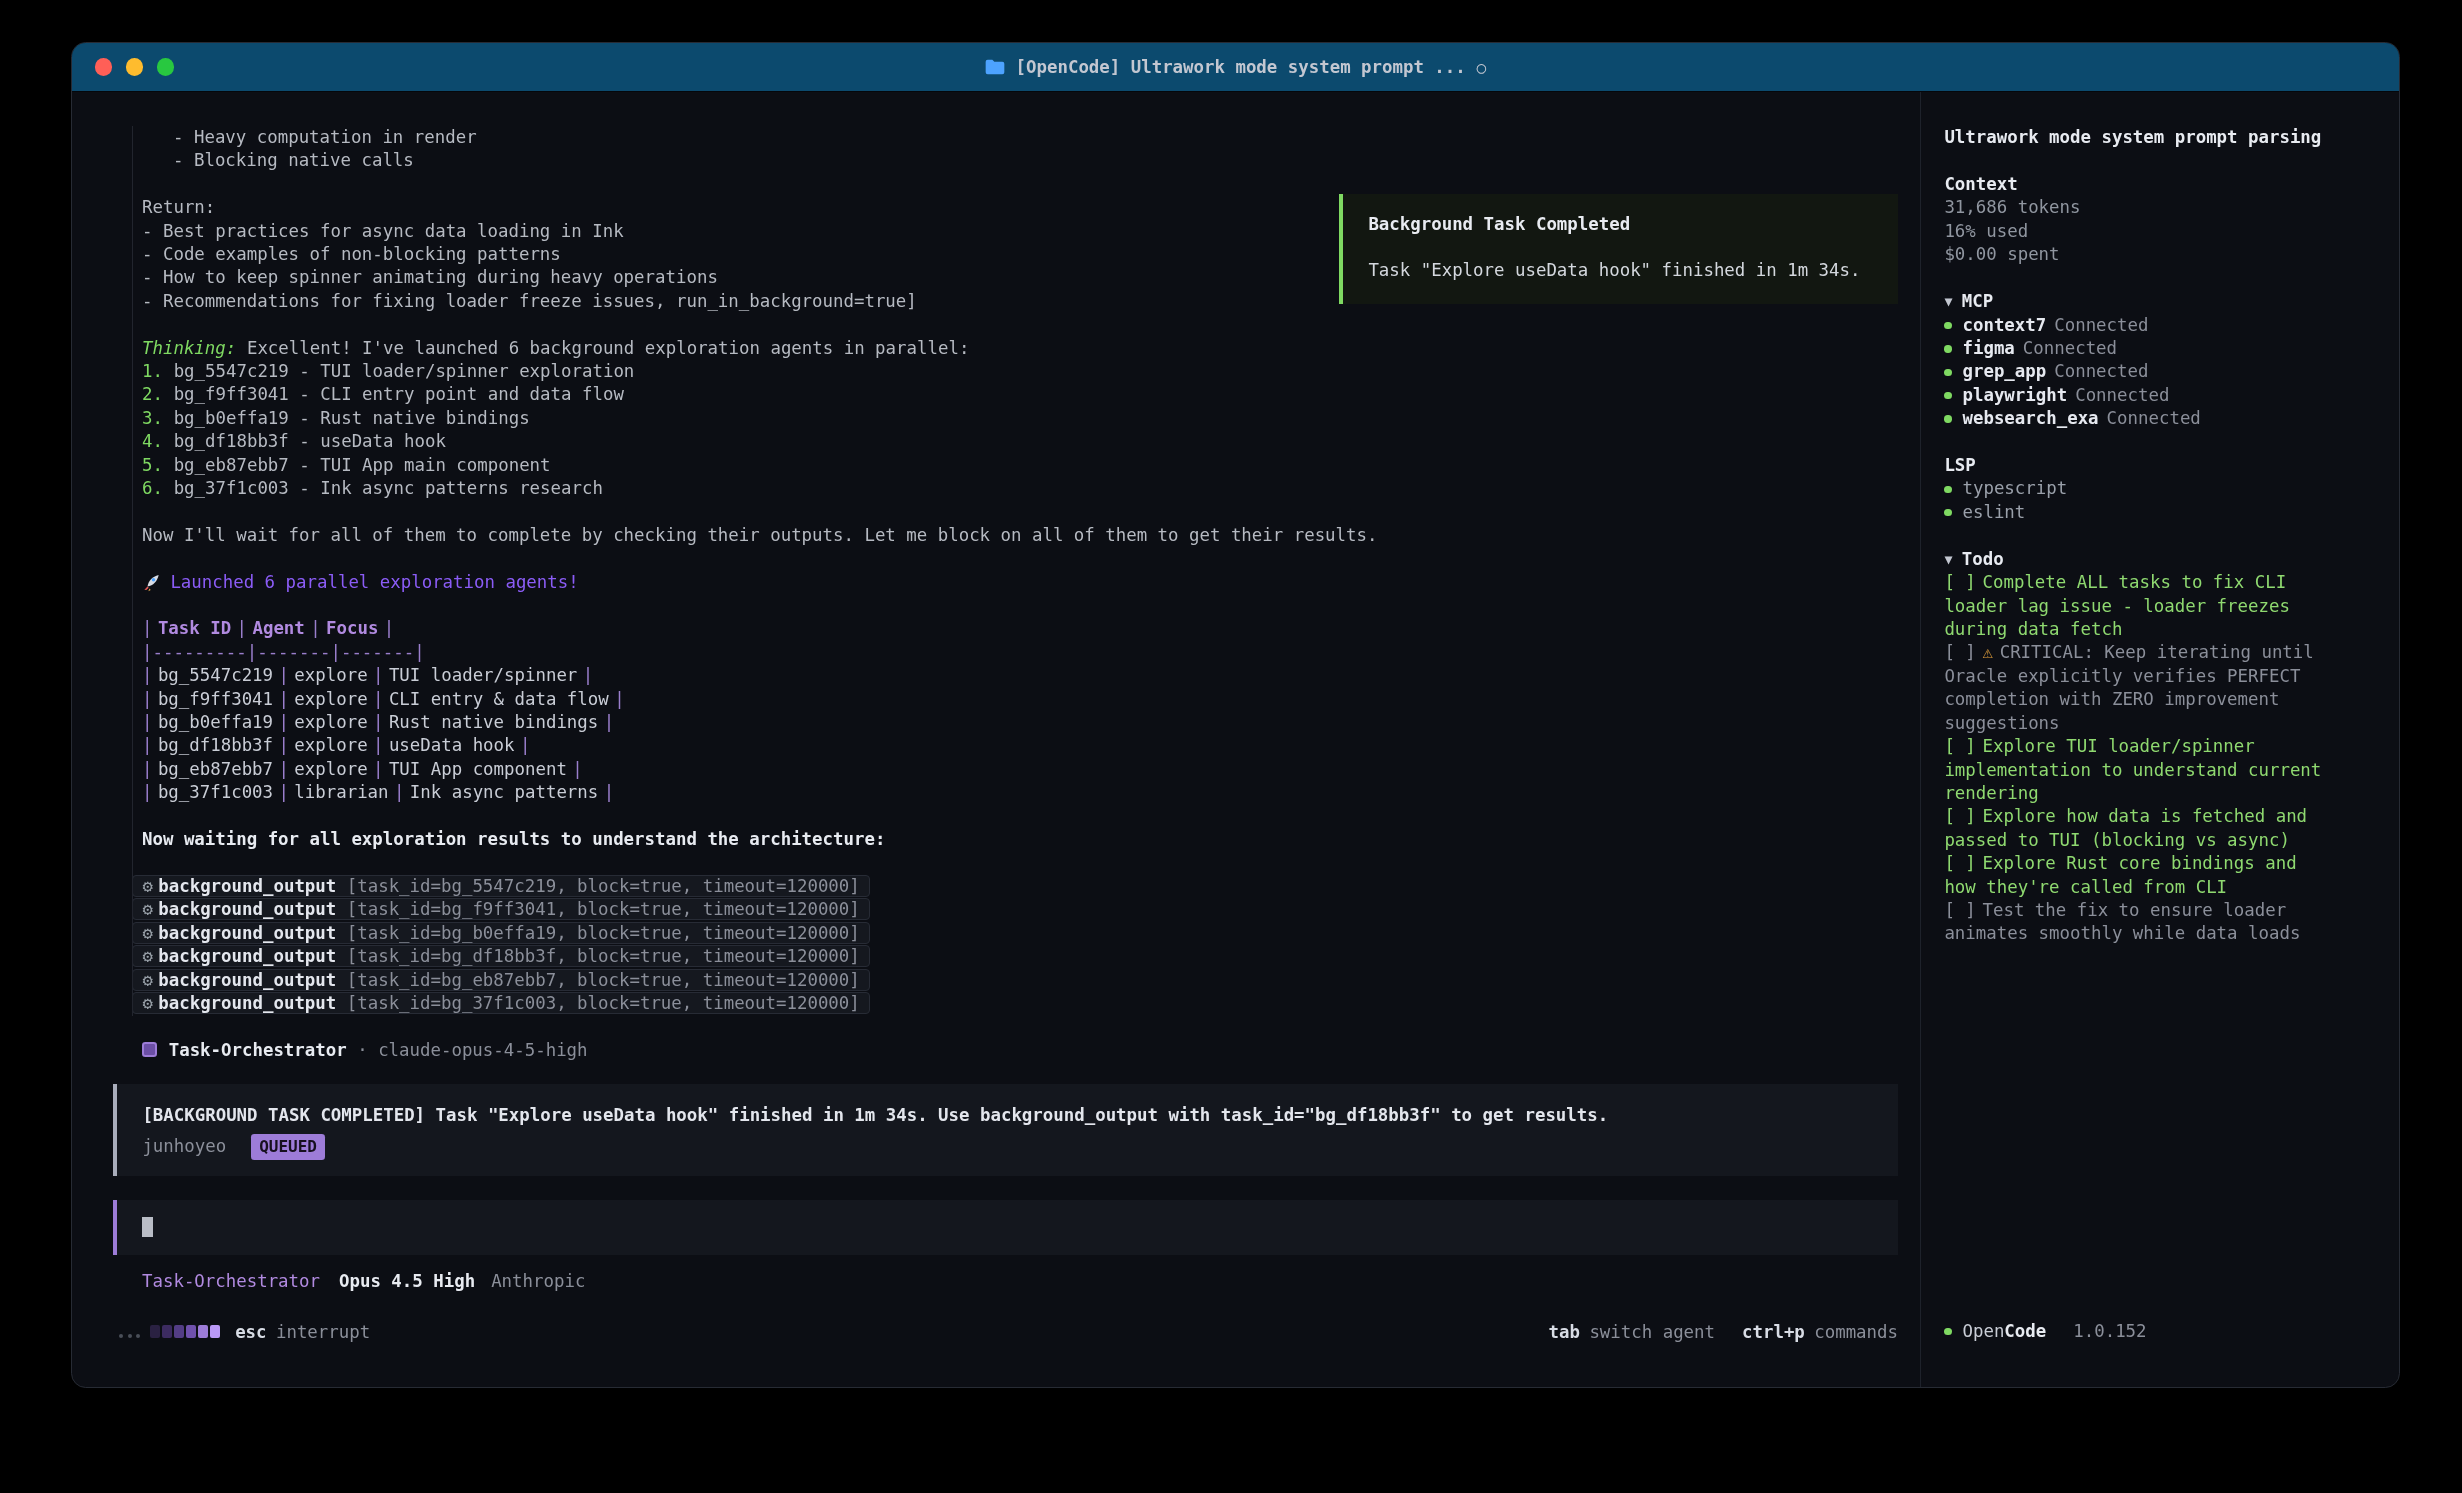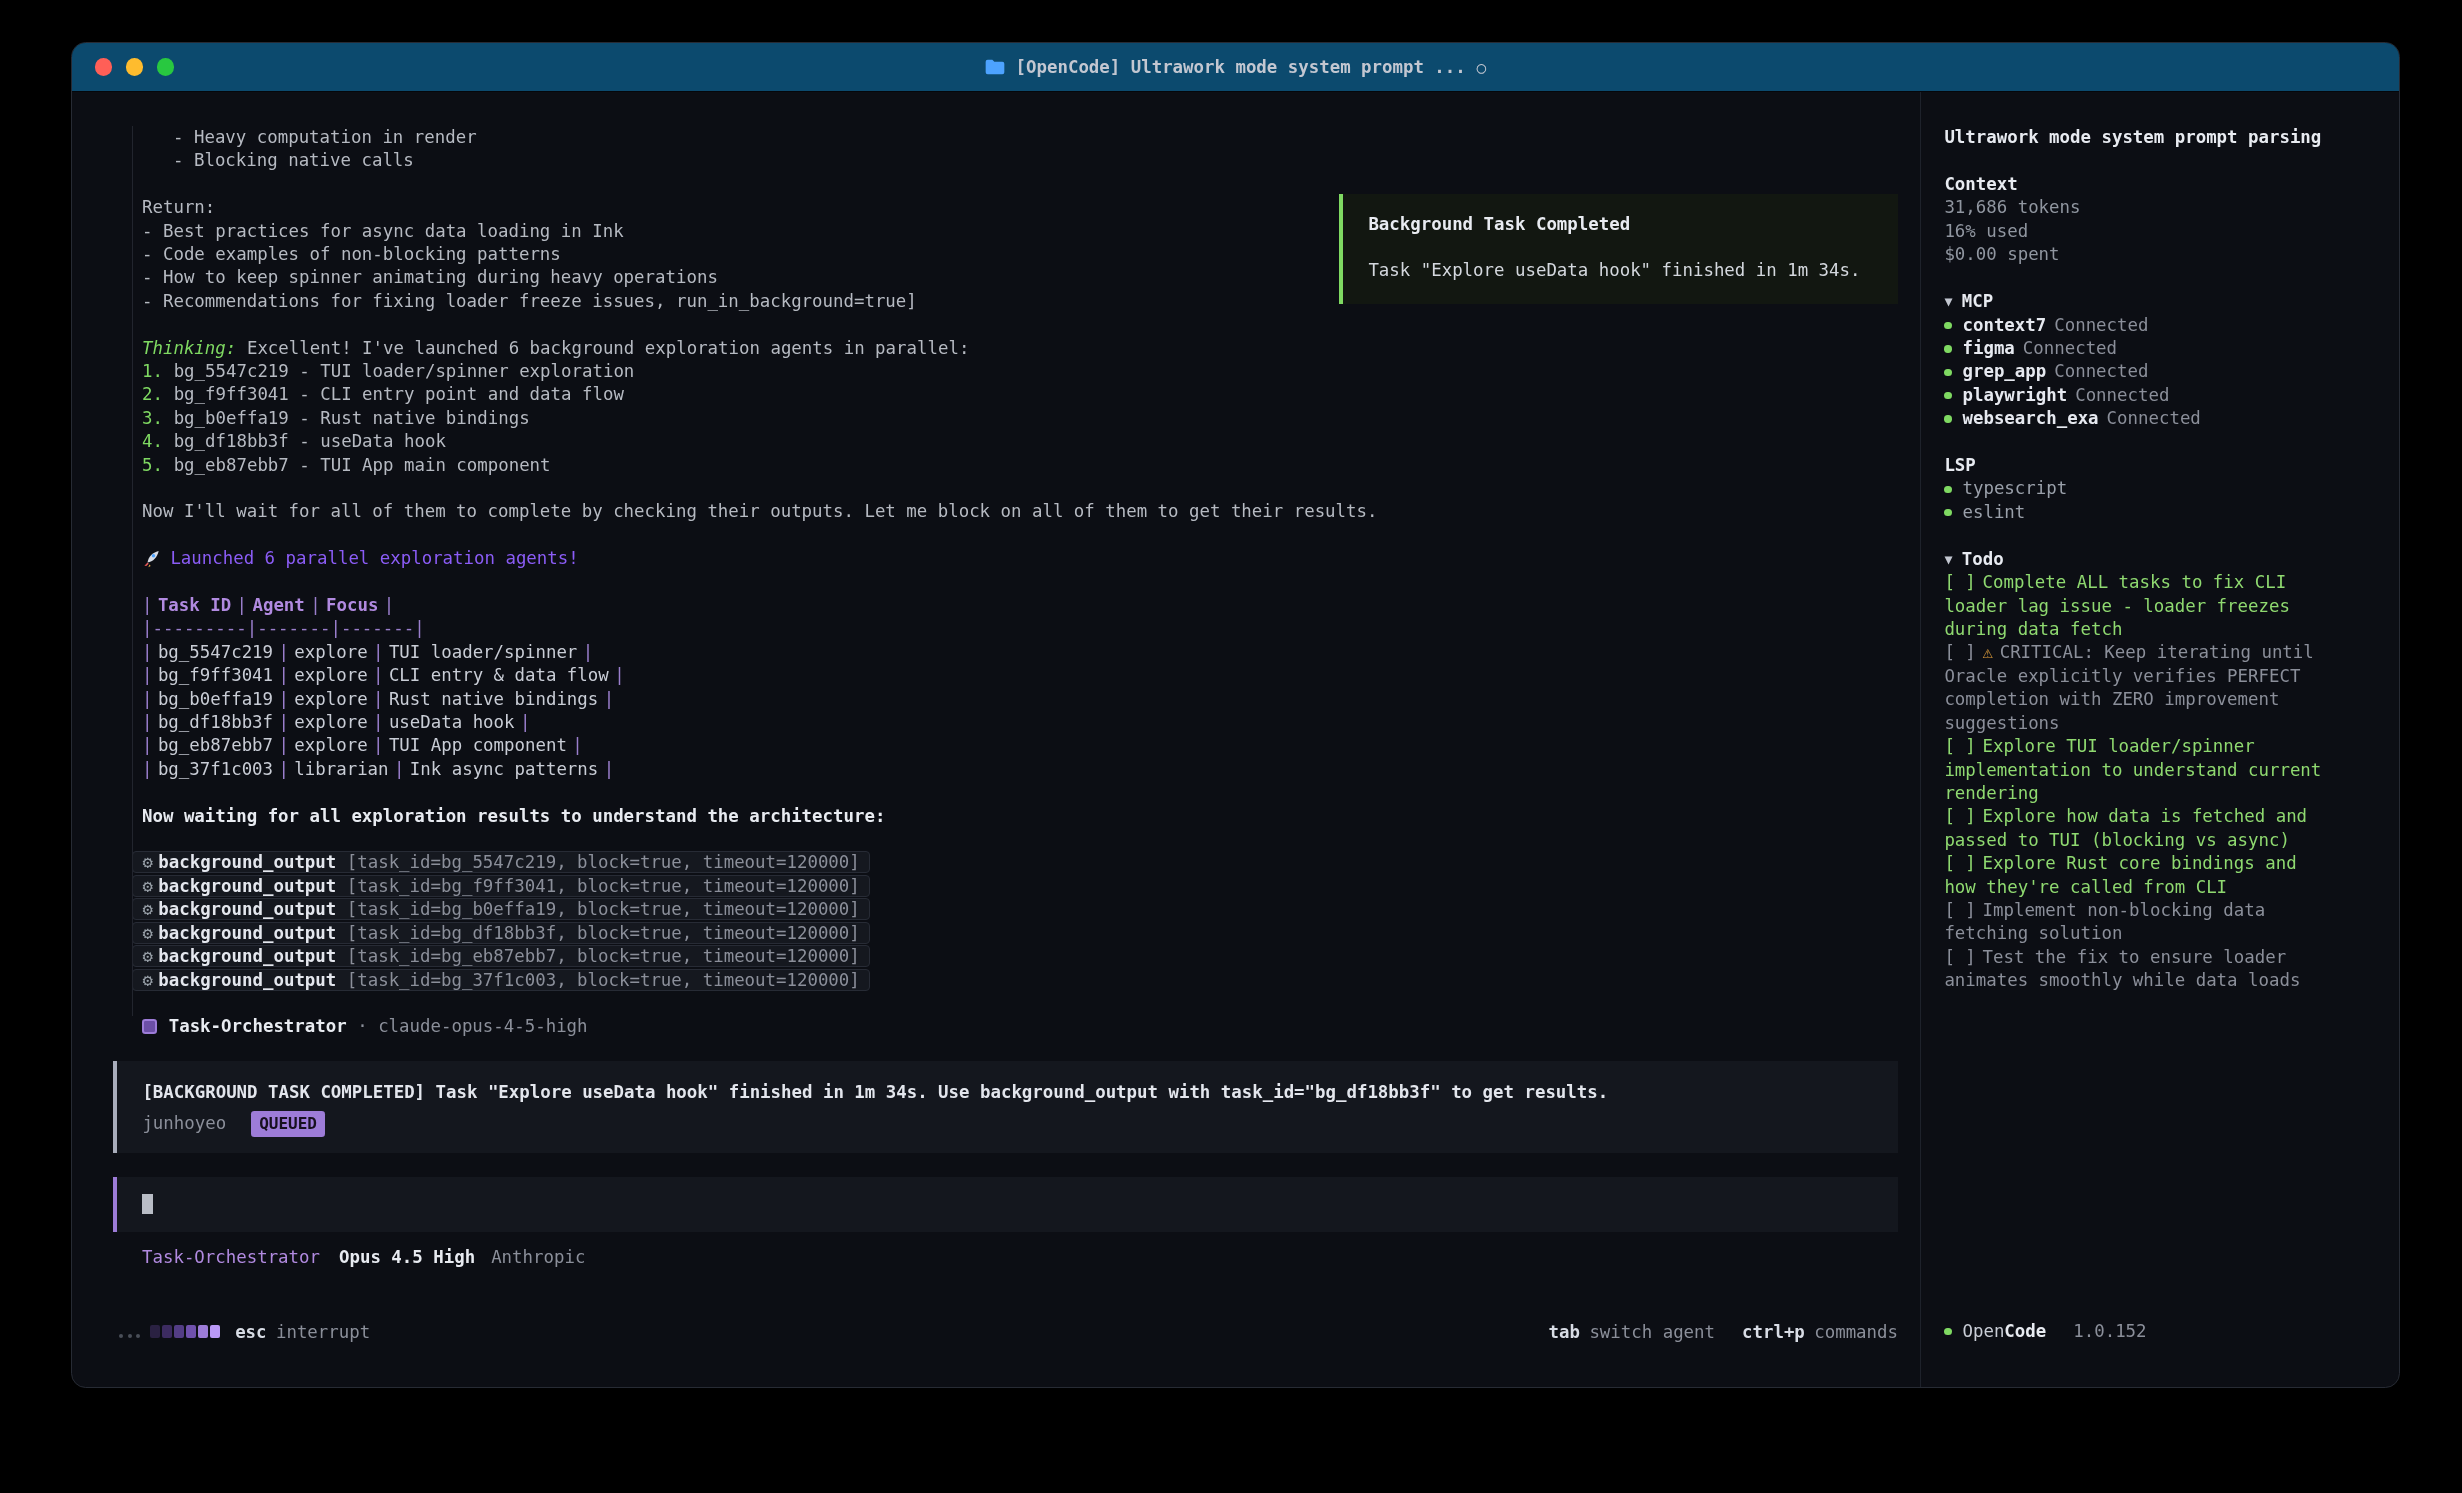--- a/index.html
+++ b/index.html
@@ -140,20 +140,21 @@
         <div class="line"><span>- Code examples of non-blocking patterns</span></div>
         <div class="line"><span>- How to keep spinner animating during heavy operations</span></div>
         <div class="line"><span>- Recommendations for fixing loader freeze issues, run_in_background=true]</span></div>
         <div class="line"></div>
         <div class="line"><span class="green it mk">Thinking:</span><span>Excellent! I've launched 6 background exploration agents in parallel:</span></div>
         <div class="line"><span class="green mk">1.</span><span>bg_5547c219 - TUI loader/spinner exploration</span></div>
         <div class="line"><span class="green mk">2.</span><span>bg_f9ff3041 - CLI entry point and data flow</span></div>
         <div class="line"><span class="green mk">3.</span><span>bg_b0effa19 - Rust native bindings</span></div>
         <div class="line"><span class="green mk">4.</span><span>bg_df18bb3f - useData hook</span></div>
         <div class="line"><span class="green mk">5.</span><span>bg_eb87ebb7 - TUI App main component</span></div>
+        <div class="line"><span class="green mk">6.</span><span>bg_37f1c003 - Ink async patterns research</span></div>
         <div class="line"></div>
         <div class="line"><span>Now I'll wait for all of them to complete by checking their outputs. Let me block on all of them to get their results.</span></div>
         <div class="line"></div>
         <div class="line banner">
           <svg width="19" height="19" viewBox="0 0 24 24">
             <path d="M7 17 C8 10 13 4.5 21 2.5 C19.5 10.5 14 16 7 17 Z" fill="#d8dce5"></path>
             <circle cx="14.5" cy="8.5" r="2.2" fill="#4da3ff"></circle>
             <path d="M7 17 L3 21 L5.5 21.5 L8.5 18.5 Z" fill="#e25555"></path>
             <path d="M9.5 19.5 L8 23 L11 21.5 Z" fill="#e5a84b"></path>
           </svg>
@@ -240,21 +241,20 @@
       <div class="sb-line"><span class="mdot"></span><span class="lsp-name">typescript</span></div>
       <div class="sb-line"><span class="mdot"></span><span class="lsp-name">eslint</span></div>
       <div class="sb-line"></div>
       <div class="sb-line sec-h"><span class="tri">▼</span><span>Todo</span></div>
       <div class="todo">
         <div class="todo-item tgreen"><span class="cb">[ ]</span><span>Complete ALL tasks to fix CLI loader lag issue - loader freezes during data fetch</span></div>
         <div class="todo-item tgray"><span class="cb">[ ]</span><span class="warn">⚠</span><span>CRITICAL: Keep iterating until Oracle explicitly verifies PERFECT completion with ZERO improvement suggestions</span></div>
         <div class="todo-item tgreen"><span class="cb">[ ]</span><span>Explore TUI loader/spinner implementation to understand current rendering</span></div>
         <div class="todo-item tgreen"><span class="cb">[ ]</span><span>Explore how data is fetched and passed to TUI (blocking vs async)</span></div>
         <div class="todo-item tgreen"><span class="cb">[ ]</span><span>Explore Rust core bindings and how they're called from CLI</span></div>
-        <div class="todo-item tgray"><span class="cb">[ ]</span><span>Implement non-blocking data fetching solution</span></div>
         <div class="todo-item tgray"><span class="cb">[ ]</span><span>Test the fix to ensure loader animates smoothly while data loads</span></div>
       </div>
       <div class="sb-footer">
         <span class="mdot"></span>
         <span class="brand-n">Open</span>
           <span class="brand-b">Code</span>
         <span class="ver">1.0.152</span>
       </div>
     </div>
   </div>

